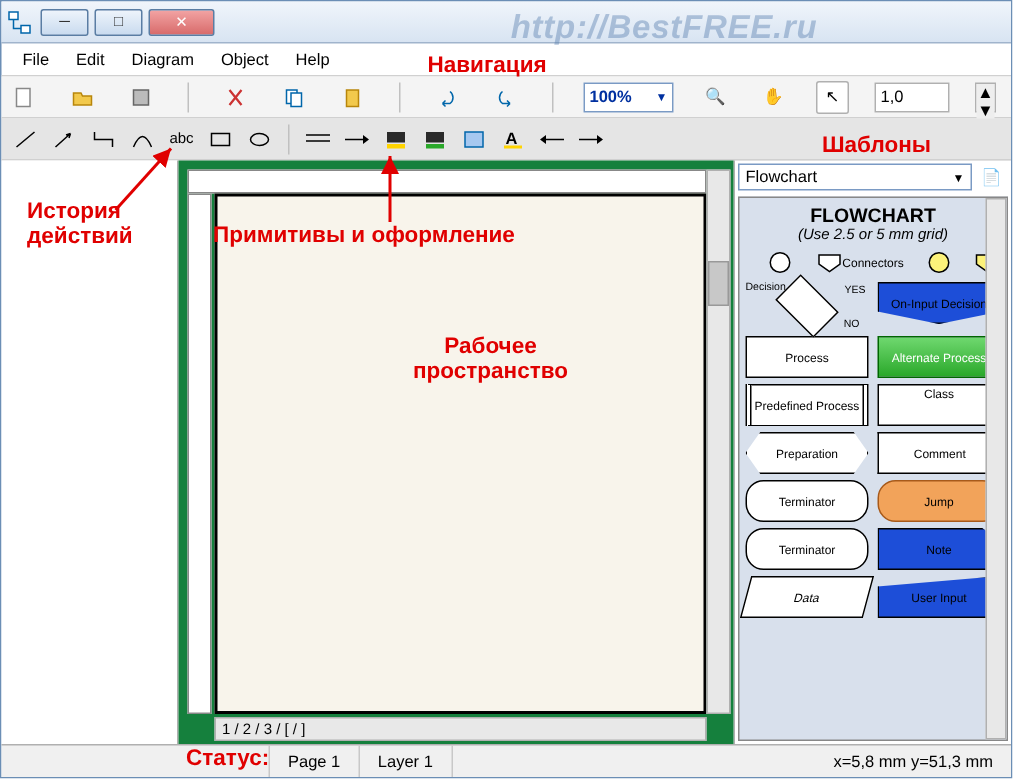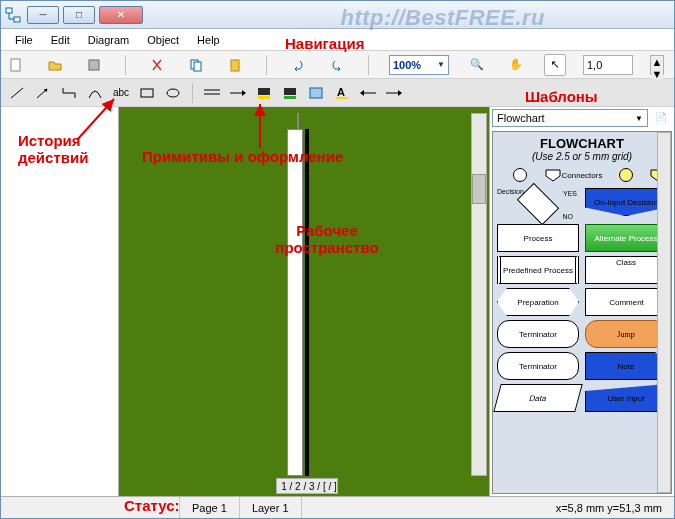--- a/index.html
+++ b/index.html
@@ -20,42 +20,42 @@
 .tb-sep { width: 1px; height: 20px; background: #c0c0c0; margin: 0 3px; }
 .zoom-combo { width: 60px; height: 20px; border: 1px solid #7a9ac4; background: #fff; display: flex; align-items: center; padding: 0 3px; color: #0030a0; font-weight: bold; }
 .zoom-combo .arrow { margin-left: auto; font-size: 8px; }
 .lw-combo { width: 50px; height: 20px; border: 1px solid #b0b0b0; background: #fff; display: flex; align-items: center; padding: 0 3px; }
 .spin { width: 14px; height: 20px; border: 1px solid #b0b0b0; display: flex; flex-direction: column; font-size: 6px; }
 .spin div { flex: 1; display: flex; align-items: center; justify-content: center; background: #eee; }
 .shapebar { height: 28px; display: flex; align-items: center; padding: 2px 6px; gap: 6px; border-bottom: 1px solid #d0d0d0; background: #e5e5e5; }
 .shape-btn { width: 20px; height: 18px; display: flex; align-items: center; justify-content: center; }
 .content { flex: 1; display: flex; min-height: 0; }
 .history { width: 118px; background: #fff; border-right: 1px solid #b0b0b0; }
-.canvas-wrap { flex: 1; display: flex; flex-direction: column; background: #4d7c0f; padding: 6px 0 0 6px; position: relative; min-width: 0; align-items: center; }
+.canvas-wrap { flex: 1; display: flex; flex-direction: column; background: #15803d; padding: 6px 0 0 6px; position: relative; min-width: 0; }
 .hruler { height: 16px; background: #fff; border: 1px solid #888; margin-right: 18px; }
 .canvas-row { flex: 1; display: flex; min-height: 0; }
 .vruler { width: 16px; background: #fff; border: 1px solid #888; }
 .canvas { flex: 1; background: #f8f4eb; border: 2px solid #000; margin: 0 18px 0 2px; }
 .hsb { height: 16px; background: #e8e8e8; border: 1px solid #b0b0b0; margin: 2px 18px 2px 18px; display: flex; align-items: center; }
 .hsb .pages { margin-left: 4px; font-size: 10px; }
 .vsb { width: 16px; background: #e8e8e8; border: 1px solid #b0b0b0; position: absolute; right: 2px; top: 6px; bottom: 20px; }
 .vsb .thumb { width: 100%; height: 30px; background: #c8c8c8; border: 1px solid #999; margin-top: 60px; }
 .templates { width: 185px; display: flex; flex-direction: column; border-left: 1px solid #b0b0b0; }
 .tmpl-sel { height: 22px; display: flex; align-items: center; padding: 2px; gap: 2px; }
 .tmpl-combo { flex: 1; height: 18px; border: 1px solid #7a9ac4; background: #fff; display: flex; align-items: center; padding: 0 4px; }
 .tmpl-combo .arrow { margin-left: auto; font-size: 8px; }
 .tmpl-panel { flex: 1; background: #d8e0ec; border: 1px solid #888; margin: 2px; padding: 4px; overflow: hidden; position: relative; }
 .tmpl-title { text-align: center; font-weight: bold; font-size: 13px; }
 .tmpl-sub { text-align: center; font-style: italic; font-size: 10px; margin-bottom: 6px; }
 .tmpl-grid { display: grid; grid-template-columns: 1fr 1fr; gap: 4px 6px; }
 .tshape { height: 28px; display: flex; align-items: center; justify-content: center; font-size: 8px; text-align: center; }
 .tshape.box { border: 1px solid #000; background: #fff; }
 .tshape.yellow { background: #1d4ed8; text-align: right; }
 .tshape.green { background: linear-gradient(#6fd86f,#2aa82a); color: #fff; border: 1px solid #060; }
-.tshape.orange { background: #f2a35a; border: 1px solid #a85a1a; font-family: Liberation Serif, serif; }
+.tshape.orange { background: #f2a35a; border: 1px solid #a85a1a; }
 .tshape.pill { border-radius: 12px; }
 .tshape.diam { width: 36px; height: 24px; transform: rotate(45deg); margin: 4px auto; }
 .tshape.circle { width: 14px; height: 14px; border: 1px solid #000; border-radius: 50%; background: #fff; margin: 0 auto; }
 .tmpl-vsb { width: 14px; background: #e8e8e8; border: 1px solid #b0b0b0; position: absolute; right: 0; top: 0; bottom: 0; }
 .statusbar { height: 22px; border-top: 1px solid #b0b0b0; display: flex; align-items: center; background: #f0f0f0; padding-left: 29px; }
 .status-cell { padding: 0 12px; border-right: 1px solid #c8c8c8; height: 100%; display: flex; align-items: center; }
 .annot { position: absolute; color: #e00000; font-weight: bold; font-size: 15px; pointer-events: none; z-index: 50; }
 svg.arrow-annot { position: absolute; z-index: 49; pointer-events: none; }
 .conn-row { display: flex; align-items: center; justify-content: space-around; }
 .conn-lbl { font-size: 8px; }
@@ -299,21 +299,21 @@
     <div class="status-cell" style="margin-left:auto;border-right:none">x=5,8 mm  y=51,3 mm</div>
   </div>
 </div>
 
 <span class="url-wm">http://BestFREE.ru</span>
 
 <span class="annot" style="top:35px;left:285px">Навигация</span>
 <span class="annot" style="top:132px;left:18px;width:100px">История действий</span>
 <span class="annot" style="top:148px;left:142px">Примитивы и оформление</span>
 <span class="annot" style="top:222px;left:262px;width:130px;text-align:center">Рабочее пространство</span>
-<span class="annot" style="top:88px;left:525px">Шаблоны</span>
+<span class="annot" style="top:88px;left:548px">Шаблоны</span>
 <span class="annot" style="top:497px;left:124px">Статус:</span>
 
 <svg class="arrow-annot" style="top:95px;left:42px" width="80" height="50">
     <defs>
       <marker id="ah1" markerWidth="8" markerHeight="8" refX="6" refY="3" orient="auto">
         <path d="M0 0L6 3L0 6z" fill="#e00000"></path>
       </marker>
     </defs>
     <path d="M35 45 L72 4" stroke="#e00000" stroke-width="2" fill="none" marker-end="url(#ah1)"></path>
   </svg>

